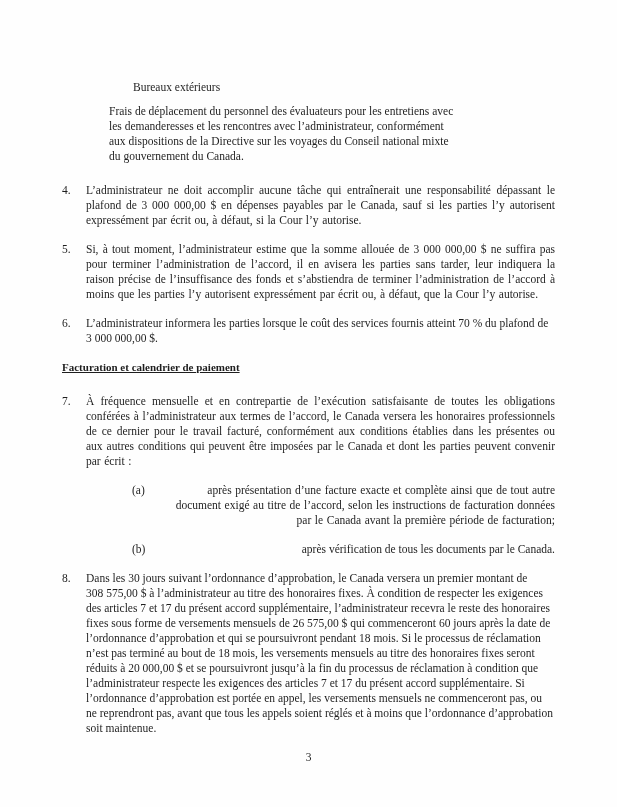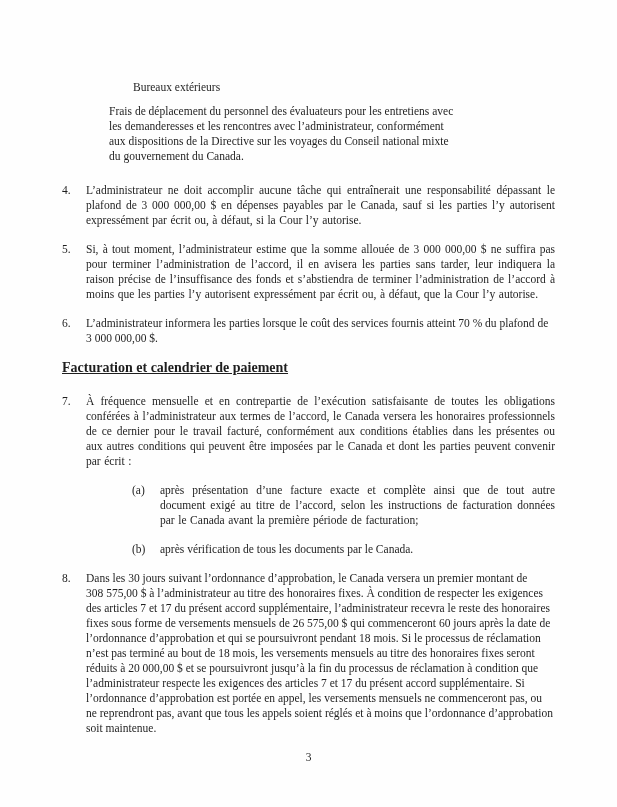--- a/index.html
+++ b/index.html
@@ -43,33 +43,33 @@
     margin-bottom: 14px;
   }
   .clause-num { width: 24px; flex: none; }
   .clause-body { flex: 1; }
   .justify {
     text-align: justify;
     word-spacing: 0.06em;
   }
   
   .section-heading {
-    font-size: 14px;
+    font-size: 11px;
     font-weight: bold;
     text-decoration: underline;
     margin: 4px 0 19px 0;
     line-height: 15px;
   }
   
   .subitem {
     display: flex;
     margin: 14px 0 0 46px;
   }
   .subitem-label { width: 28px; flex: none; }
-  .subitem-body { flex: 1; }
+  .subitem-body { flex: 1; text-align: right; }
   
   .page-number {
     position: absolute;
     left: 0;
     right: 0;
     bottom: 42px;
     text-align: center;
   }
 </style>
 </head>

